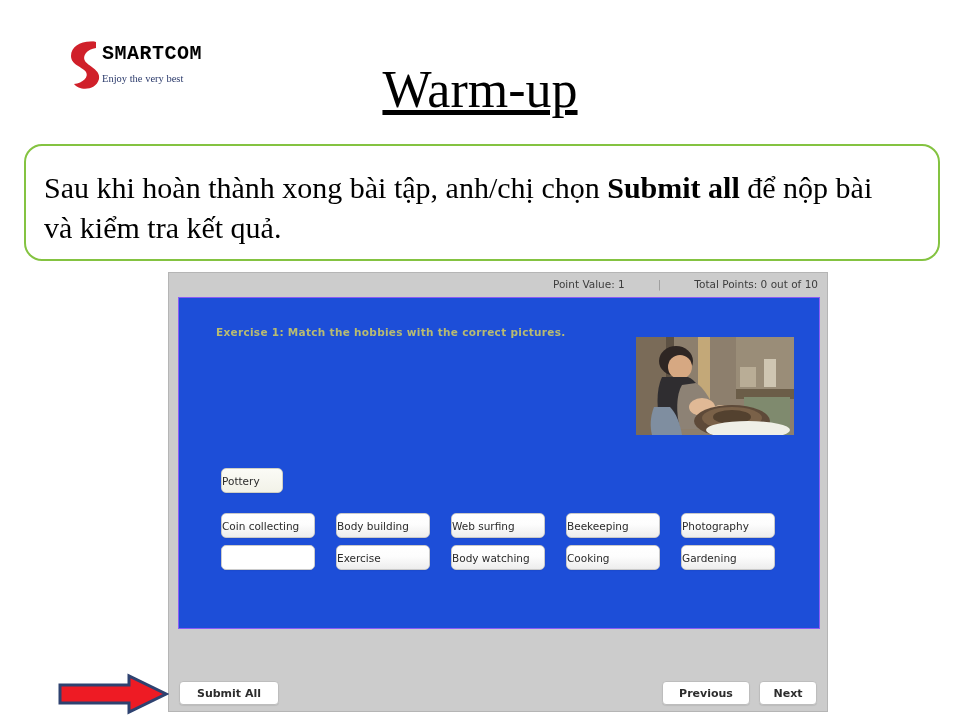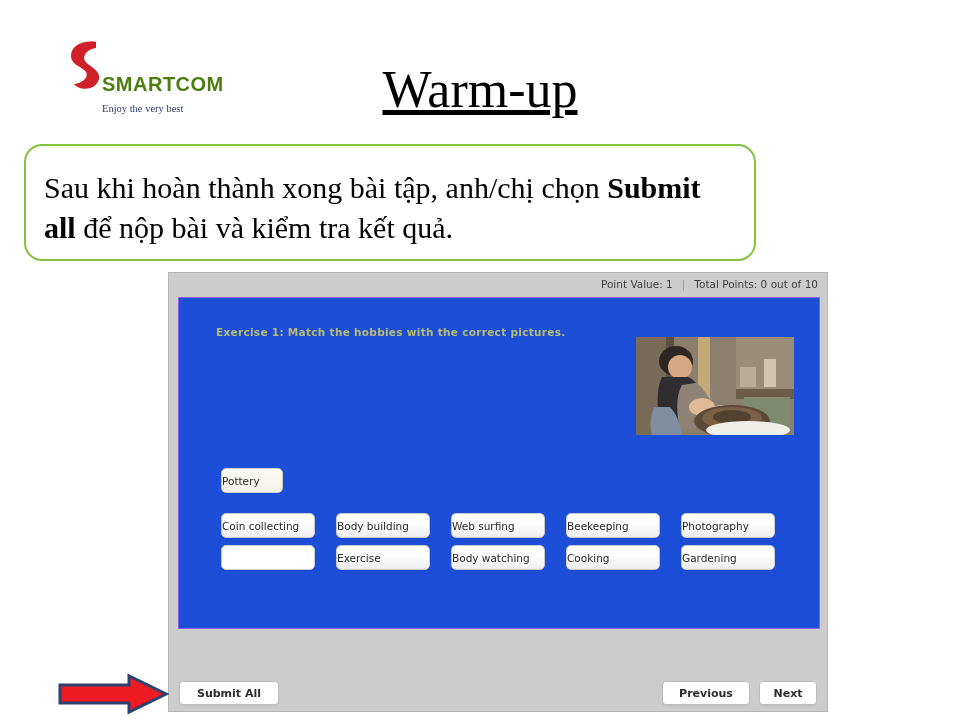--- a/index.html
+++ b/index.html
@@ -31,28 +31,27 @@
     position: absolute;
     left: 0; top: 0;
     width: 38px; height: 56px;
   }
   #logo-text-group {
     position: absolute;
     left: 36px; top: 6px;
     width: 150px;
   }
   #brand-name {
-    font-family: Liberation Sans, sans-serif;
+    font-family: Liberation Mono, monospace;
     font-weight: bold;
     font-size: 20px;
     letter-spacing: 0.5px;
-    color: #4d7c0f;
+    color: #000000;
     line-height: 1;
     white-space: nowrap;
-    margin-top: 30px;
   }
   #brand-tagline {
     font-family: "Liberation Serif", serif;
     font-size: 10.5px;
     color: #2b3a6b;
     margin-top: 9px;
     white-space: nowrap;
   }
 
   #slide-title {
@@ -64,21 +63,21 @@
     font-size: 52px;
     color: #000000;
     letter-spacing: 0px;
     text-decoration: underline;
   }
 
   
   #callout-box {
     position: absolute;
     left: 24px; top: 144px;
-    width: 732px; height: 117px;
+    width: 916px; height: 117px;
     border: 2px solid #84c341;
     border-radius: 18px;
     background: #ffffff;
     box-sizing: border-box;
     padding: 22px 39px 0 18px;
   }
   #callout-text {
     font-family: "Liberation Serif", serif;
     font-size: 30px;
     line-height: 1.32;
@@ -101,20 +100,21 @@
     left: 0; top: 0;
     width: 100%; height: 22px;
     display: flex;
     align-items: center;
     justify-content: flex-end;
     padding-right: 9px;
     box-sizing: border-box;
     font-size: 10.5px;
     color: #3d3d3d;
     font-family: "DejaVu Sans", sans-serif;
+    gap: 24px;
   }
   #quiz-status-bar .status-sep {
     color: #9a9a9a;
     margin: 0 9px;
   }
 
   #quiz-content {
     position: absolute;
     left: 9px; top: 24px;
     width: 642px; height: 332px;

